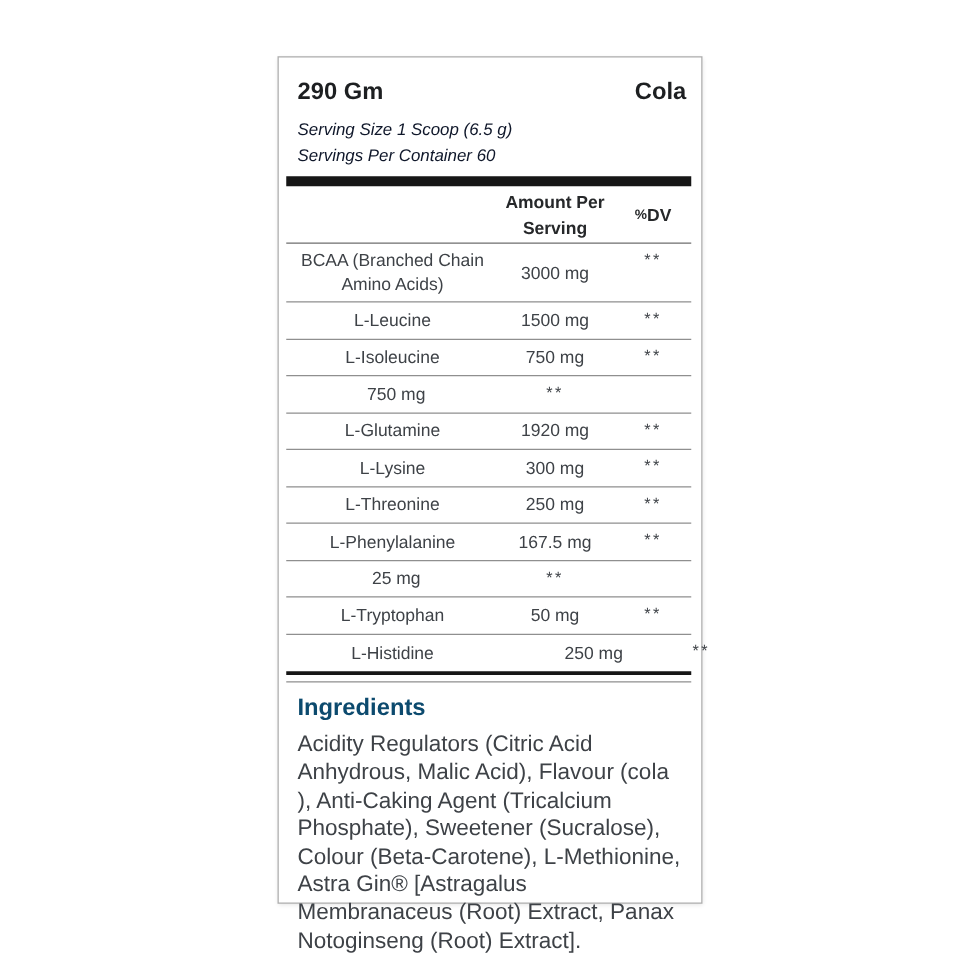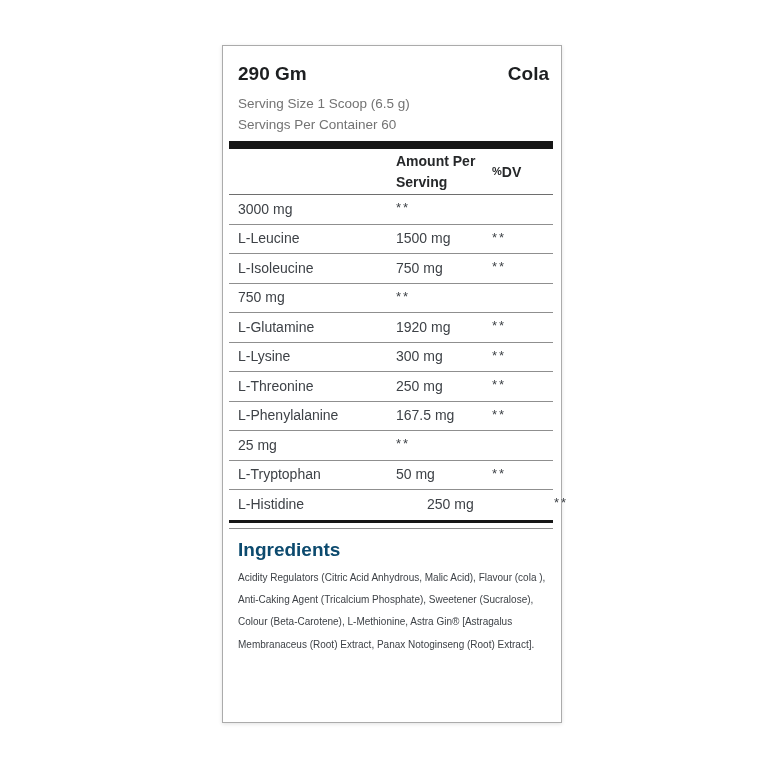--- a/index.html
+++ b/index.html
@@ -7,40 +7,40 @@
   .stage{position:relative;width:768px;height:768px;background:#fff;overflow:hidden;}
   .panel{
     position:absolute;left:222px;top:45px;width:340px;height:678px;
     background:#fff;border:1px solid #ababab;box-sizing:border-box;
     box-shadow:0 1px 4px rgba(0,0,0,.12);
     color:#3e4247;
   }
   
   .hdr{display:flex;justify-content:space-between;align-items:baseline;
     margin:17px 12px 0 15px;font-size:19px;font-weight:bold;color:#1d1f21;}
-  .serv{margin:9px 12px 0 15px;font-size:13.5px;line-height:20.5px;color:#737373;}
+  .serv{margin:9px 12px 0 15px;font-size:13.5px;line-height:20.5px;color:#0f172a;font-style:italic;}
   .thickbar{height:8px;background:#161616;margin:6px 8px 0 6px;}
   
-  .tbl{margin:0 8px 0 6px;}
+  .tbl{margin:0 8px 0 6px;text-align:center;}
   .trow{display:grid;grid-template-columns:158px 96px 1fr;align-items:center;
     min-height:29.5px;border-bottom:1px solid #8f8f8f;
     padding:0 0 0 9px;font-size:14px;box-sizing:border-box;}
   .trow.head{border-bottom-color:#6e6e6e;min-height:46px;font-weight:bold;color:#26282a;}
   .trow .name{padding:4px 6px 4px 0;line-height:19px;}
   .trow .amt{line-height:19px;}
   .trow.head .amt{line-height:21px;font-size:14px;}
   .dvh{font-size:14px;}
   .dvh .pct{font-size:11px;position:relative;top:-2px;}
   .trow .dv{align-self:start;padding-top:5px;font-size:13px;letter-spacing:2px;color:#3e4247;}
   .trow.last{border-bottom:none;gap:31px;}
   .dline1{border-top:3px solid #161616;margin:0 8px 0 6px;}
   .dline2{border-top:1.5px solid #8f8f8f;margin:5px 8px 0 6px;}
   
   .ing-h{margin:10px 12px 0 15px;font-size:19px;font-weight:bold;color:#0c4a6e;}
-  .ing-t{margin:6px 14px 0 15px;font-size:10px;line-height:22.4px;color:#3e4247;}
+  .ing-t{margin:6px 14px 0 15px;font-size:18px;line-height:22.4px;color:#3e4247;}
 </style>
 </head>
 <body>
 
 <div class="stage">
   <div class="panel">
 
     <div class="hdr">
       <span>290 Gm</span>
       <span>Cola</span>
@@ -54,20 +54,21 @@
     <div class="thickbar"></div>
 
     <div class="tbl">
       <div class="trow head">
         <span></span>
         <span class="amt">Amount Per Serving</span>
         <span class="dvh"><span class="pct">%</span><span>DV</span></span>
       </div>
 
       <div class="trow">
+        <span class="name">BCAA (Branched Chain Amino Acids)</span>
         <span class="amt">3000 mg</span>
         <span class="dv">**</span>
       </div>
       <div class="trow">
         <span class="name">L-Leucine</span>
         <span class="amt">1500 mg</span>
         <span class="dv">**</span>
       </div>
       <div class="trow">
         <span class="name">L-Isoleucine</span>

